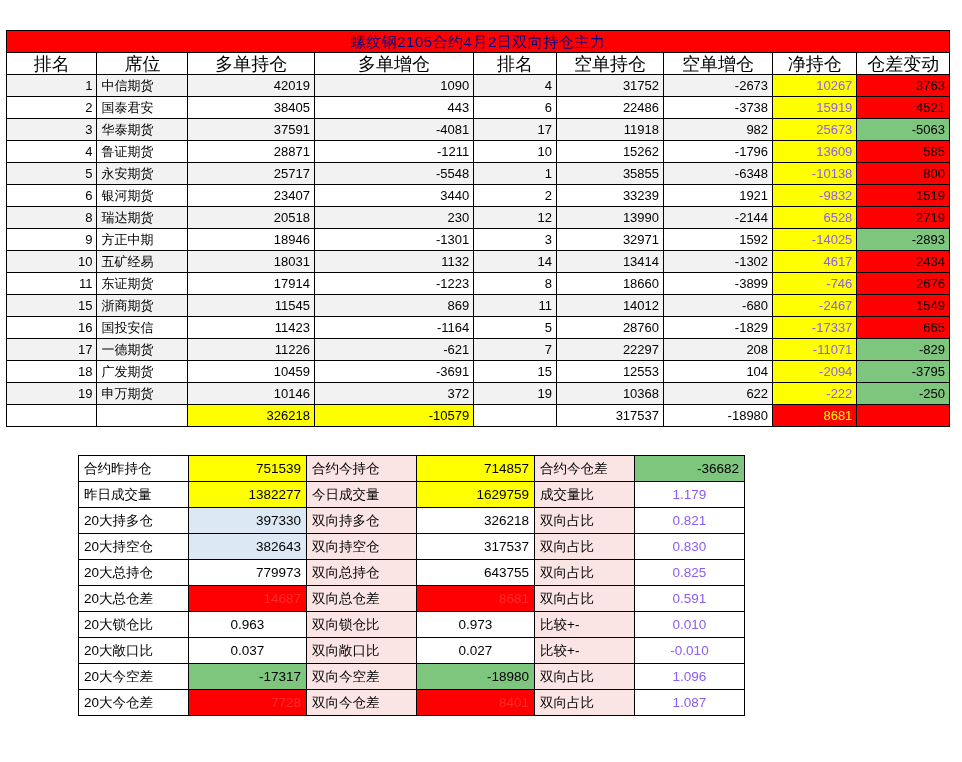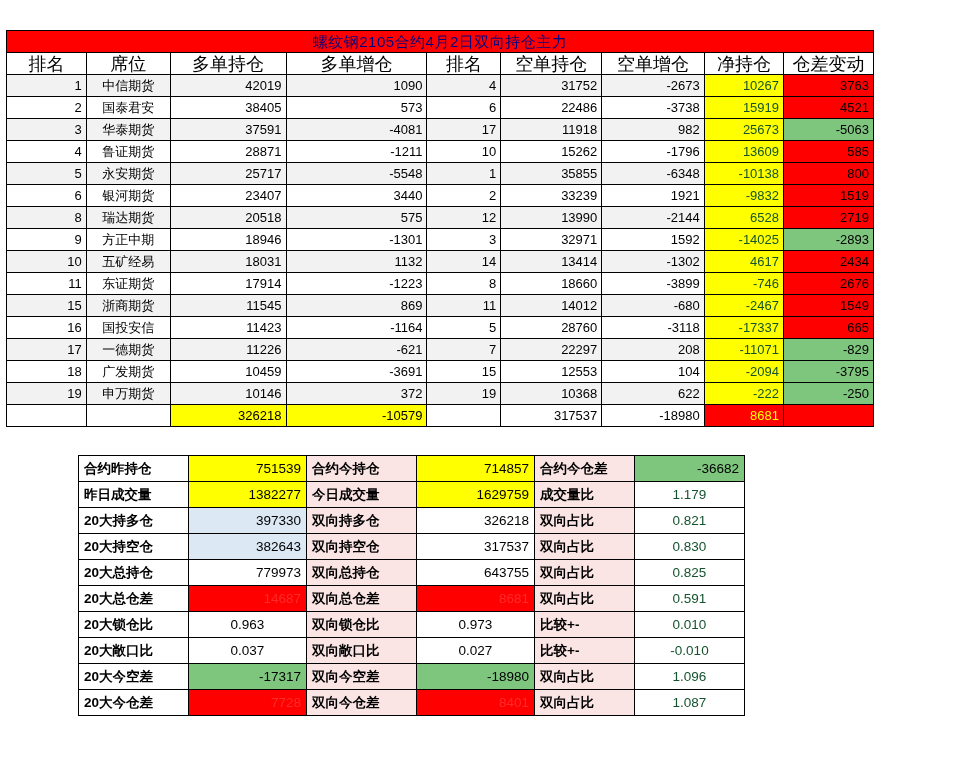--- a/index.html
+++ b/index.html
@@ -13,21 +13,21 @@
     width: 962px;
     height: 762px;
     background: #ffffff;
     overflow: hidden;
   }
   
   .main-wrap {
     position: absolute;
     left: 6px;
     top: 30px;
-    width: 868px;
+    width: 944px;
   }
   table.grid {
     border-collapse: collapse;
     table-layout: fixed;
     font-size: 13px;
     color: #000;
   }
   table.grid td, table.grid th {
     border: 1px solid #000;
     padding: 1px 4px;
@@ -46,32 +46,32 @@
     height: 20px;
     letter-spacing: 0.5px;
   }
   .hdr td {
     background: #ffffff;
     text-align: center;
     font-weight: bold;
     font-size: 18px;
   }
   .num { text-align: right; }
-  .ctr { text-align: center; }
+  .ctr { text-align: left; }
 
   .zebra-a td { background: #f2f2f2; }
   .zebra-b td { background: #ffffff; }
 
   
   .red-bg   { background: #ff0000 !important; }
   .yellow-bg{ background: #ffff00 !important; }
   .green-bg { background: #7ec67e !important; }
   .ltblue-bg{ background: #dce9f5 !important; }
   .white-bg { background: #ffffff !important; }
-  .redtext  { color: #14532d; }
+  .redtext  { color: #8b5cf6; }
   .blacktext{ color: #000000; margin-left: 12px; }
 
   
   .sum-wrap {
     position: absolute;
     left: 78px;
     top: 455px;
   }
   table.sum {
     border-collapse: collapse;
@@ -80,21 +80,21 @@
   }
   table.sum td {
     border: 1px solid #000;
     height: 23px;
     padding: 1px 5px;
     line-height: 19px;
     white-space: nowrap;
     overflow: hidden;
   }
   td.lbl {
-    font-weight: bold;
+    font-weight: normal;
     text-align: left;
     background: #ffffff;
   }
   td.lbl.pink { background: #fbe4e4; }
   td.val { text-align: right; }
   td.val.c { text-align: center; }
 </style>
 </head>
 <body>
 
@@ -136,21 +136,21 @@
             <td class="num">4</td>
             <td class="num">31752</td>
             <td class="num">-2673</td>
             <td class="num yellow-bg redtext">10267</td>
             <td class="num red-bg blacktext">3763</td>
           </tr>
           <tr class="zebra-b">
             <td class="num">2</td>
             <td class="ctr">国泰君安</td>
             <td class="num">38405</td>
-            <td class="num">573</td>
+            <td class="num">443</td>
             <td class="num">6</td>
             <td class="num">22486</td>
             <td class="num">-3738</td>
             <td class="num yellow-bg redtext">15919</td>
             <td class="num red-bg blacktext">4521</td>
           </tr>
           <tr class="zebra-a">
             <td class="num">3</td>
             <td class="ctr">华泰期货</td>
             <td class="num">37591</td>
@@ -191,21 +191,21 @@
             <td class="num">2</td>
             <td class="num">33239</td>
             <td class="num">1921</td>
             <td class="num yellow-bg redtext">-9832</td>
             <td class="num red-bg blacktext">1519</td>
           </tr>
           <tr class="zebra-a">
             <td class="num">8</td>
             <td class="ctr">瑞达期货</td>
             <td class="num">20518</td>
-            <td class="num">575</td>
+            <td class="num">230</td>
             <td class="num">12</td>
             <td class="num">13990</td>
             <td class="num">-2144</td>
             <td class="num yellow-bg redtext">6528</td>
             <td class="num red-bg blacktext">2719</td>
           </tr>
           <tr class="zebra-b">
             <td class="num">9</td>
             <td class="ctr">方正中期</td>
             <td class="num">18946</td>
@@ -249,21 +249,21 @@
             <td class="num yellow-bg redtext">-2467</td>
             <td class="num red-bg blacktext">1549</td>
           </tr>
           <tr class="zebra-b">
             <td class="num">16</td>
             <td class="ctr">国投安信</td>
             <td class="num">11423</td>
             <td class="num">-1164</td>
             <td class="num">5</td>
             <td class="num">28760</td>
-            <td class="num">-3118</td>
+            <td class="num">-1829</td>
             <td class="num yellow-bg redtext">-17337</td>
             <td class="num red-bg blacktext">665</td>
           </tr>
           <tr class="zebra-a">
             <td class="num">17</td>
             <td class="ctr">一德期货</td>
             <td class="num">11226</td>
             <td class="num">-621</td>
             <td class="num">7</td>
             <td class="num">22297</td>

